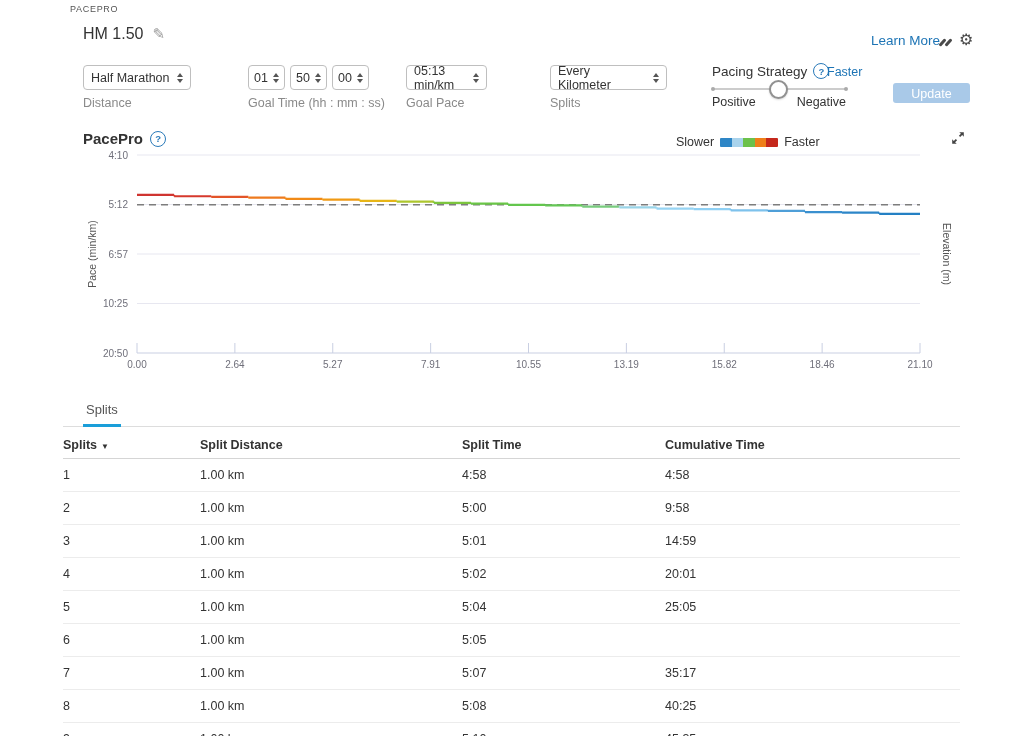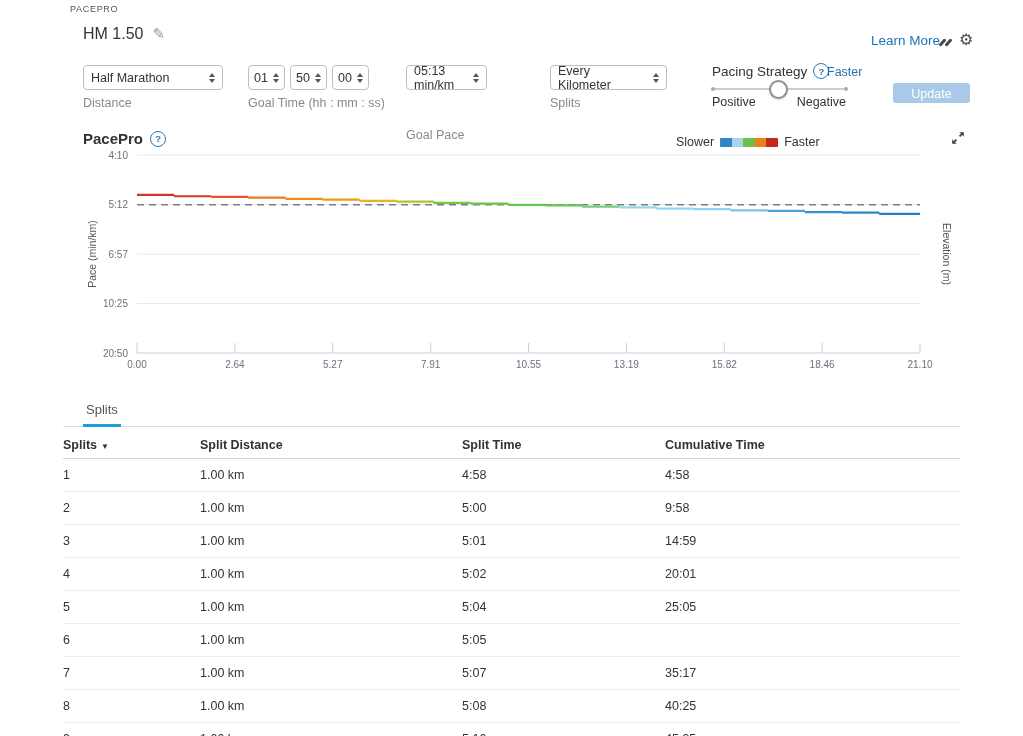--- a/index.html
+++ b/index.html
@@ -69,21 +69,21 @@
     <span class="pencil">✎</span>
   </div>
 
   <a class="abs learn-more link">Learn More</a>
   <span class="abs device-icon">
       <i></i>
       <i></i>
     </span>
   <span class="abs gear">⚙</span>
 
-  <div class="sel" style="left:83px;top:65px;width:140px;">
+  <div class="sel" style="left:83px;top:65px;width:108px;">
     <span>Half Marathon</span>
     <span class="carets">
         <i class="up"></i>
         <i class="dn"></i>
       </span>
   </div>
   <div class="ctl-label" style="left:83px;top:96px;">Distance</div>
 
   <div class="sel" style="left:248px;top:65px;width:37px;padding:1px 5px;">
     <span>01</span>
@@ -108,21 +108,21 @@
   </div>
   <div class="ctl-label" style="left:248px;top:96px;">Goal Time (hh : mm : ss)</div>
 
   <div class="sel" style="left:406px;top:65px;width:81px;">
     <span>05:13 min/km</span>
     <span class="carets">
         <i class="up"></i>
         <i class="dn"></i>
       </span>
   </div>
-  <div class="ctl-label" style="left:406px;top:96px;margin-top:32px;">Goal Pace</div>
+  <div class="ctl-label" style="left:406px;top:96px;">Goal Pace</div>
 
   <div class="sel" style="left:550px;top:65px;width:117px;gap:8px;">
     <span>Every Kilometer</span>
     <span class="carets">
         <i class="up"></i>
         <i class="dn"></i>
       </span>
   </div>
   <div class="ctl-label" style="left:550px;top:96px;">Splits</div>
 

